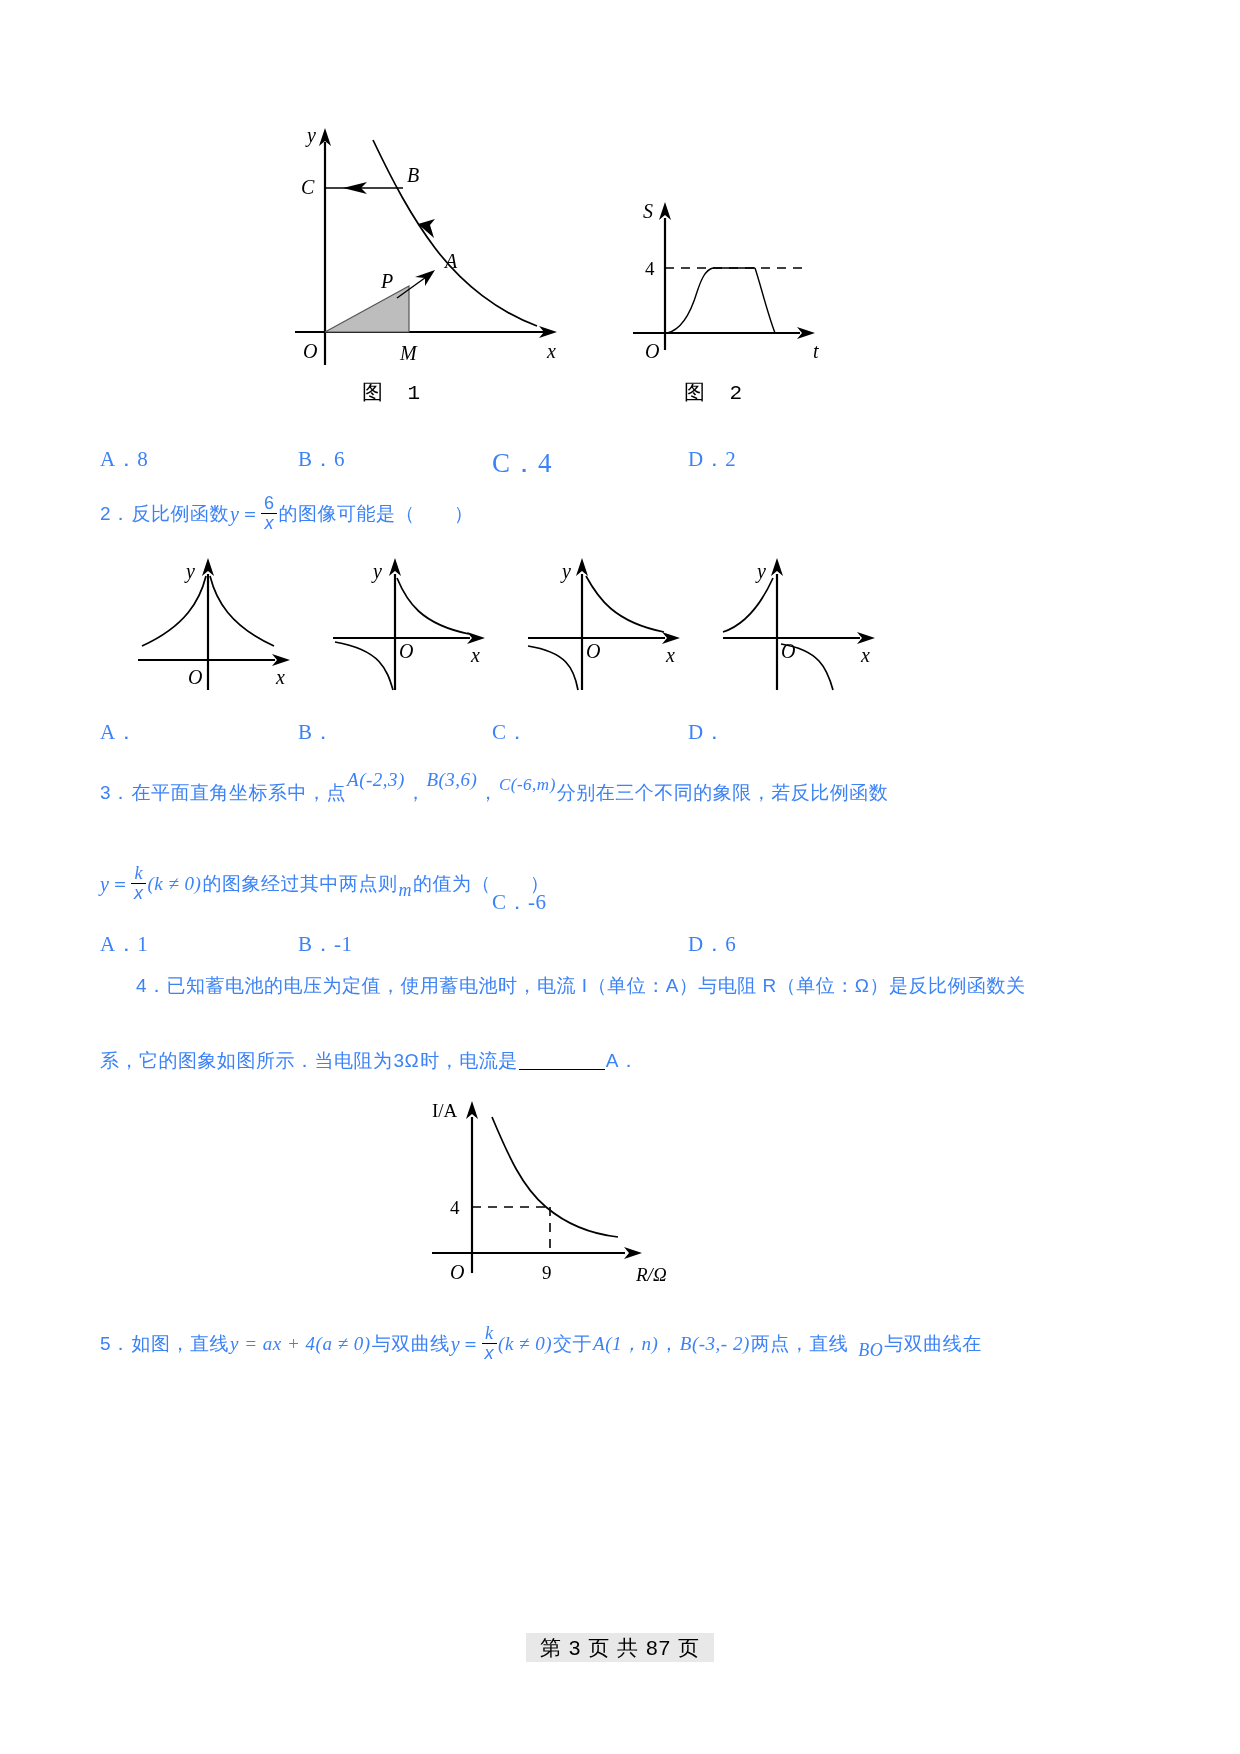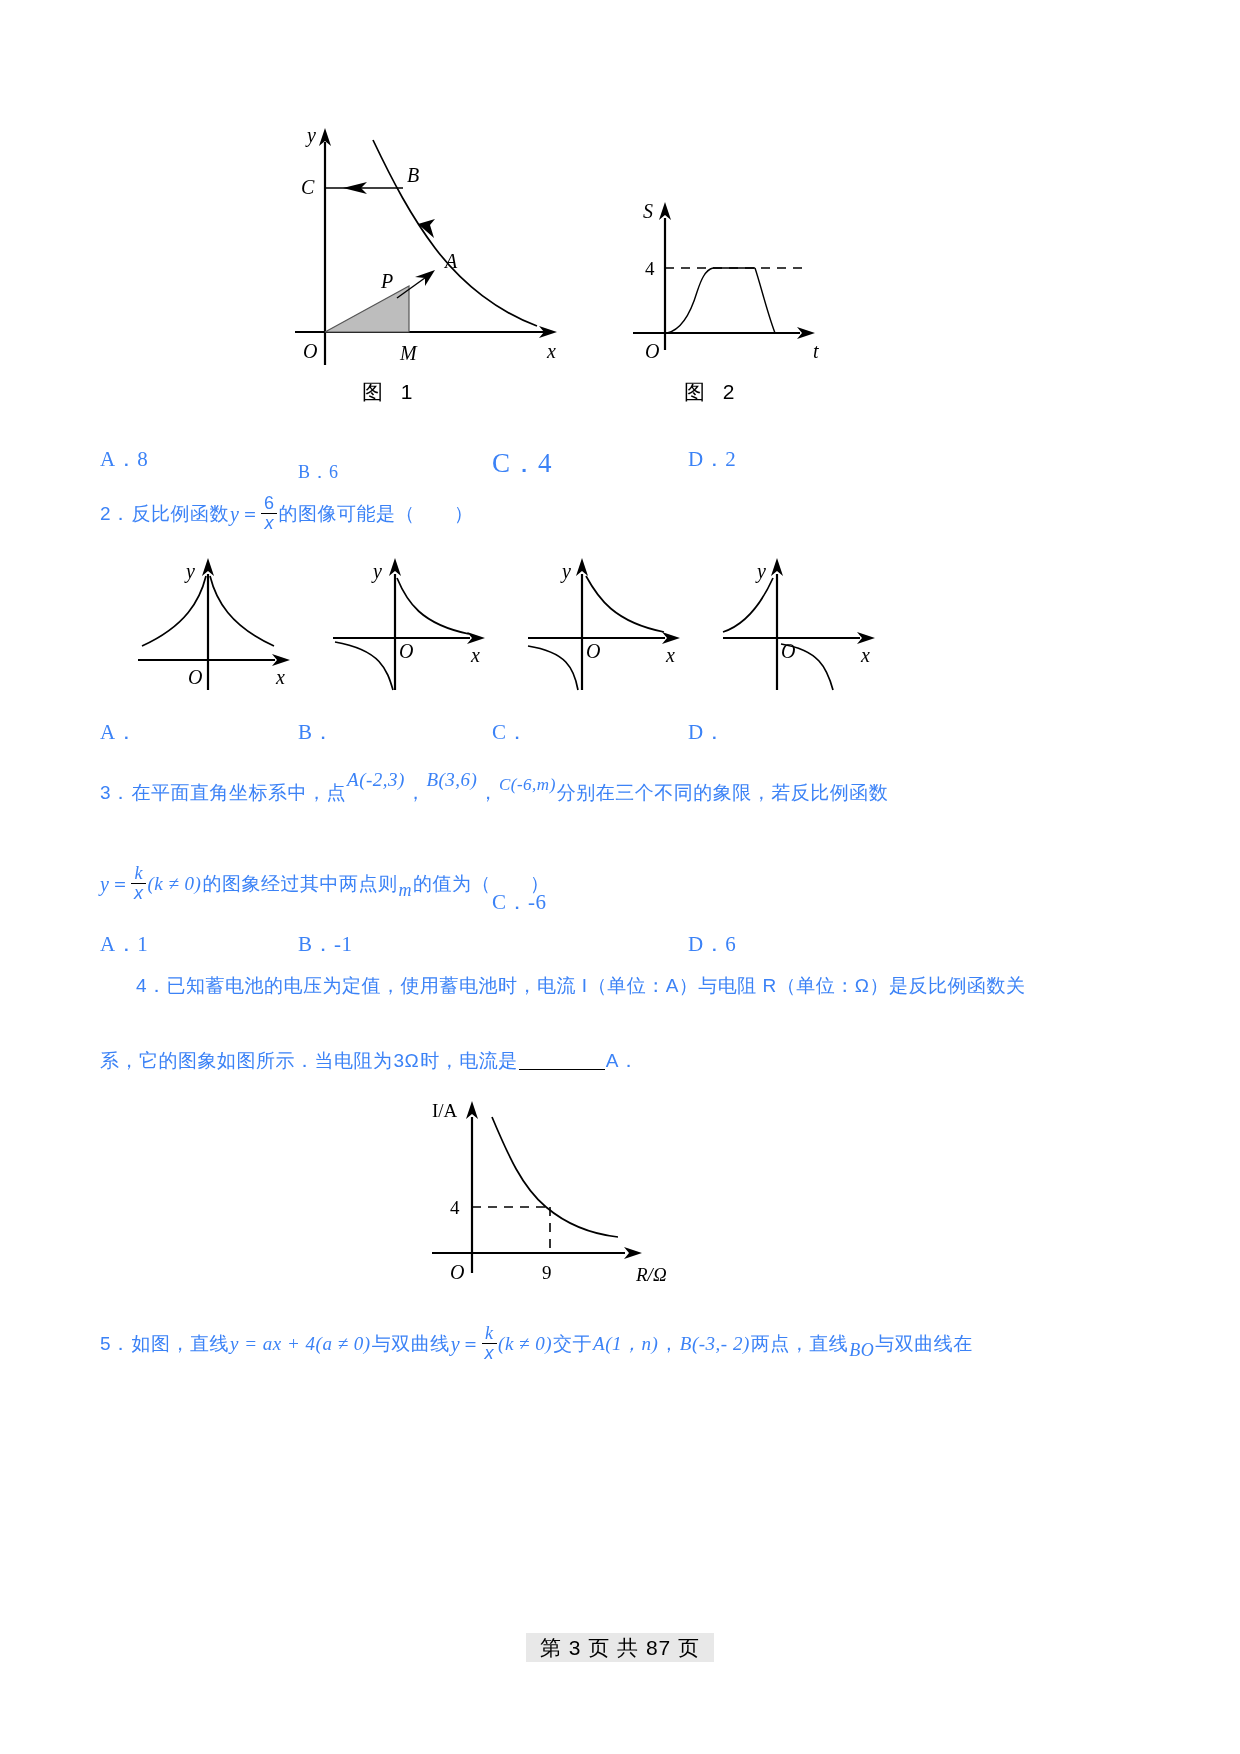--- a/index.html
+++ b/index.html
@@ -21,21 +21,21 @@
   
   .mi{font-family:"Liberation Serif",serif;font-style:italic;}
   .frac{display:inline-block;vertical-align:middle;text-align:center;line-height:1.05;position:relative;top:-1px;}
   .frac .num{display:block;font-size:18px;padding:0 3px;}
   .frac .den{display:block;font-size:18px;padding:0 3px;border-top:1.4px solid #000;font-style:italic;}
   .mathblk{display:inline-flex;align-items:center;gap:1px;}
 
   
   .fig{position:absolute;}
   .figcap{
-    position:absolute;font-family:Liberation Sans, sans-serif;
+    position:absolute;font-family:Liberation Mono, monospace;
     font-size:21px;letter-spacing:6px;color:#000;white-space:nowrap;
   }
   svg{overflow:visible;}
   .axis{stroke:#000;stroke-width:2.2;fill:none;}
   .curve{stroke:#000;stroke-width:1.7;fill:none;}
   .thin{stroke:#000;stroke-width:1.4;fill:none;}
   .dash{stroke:#000;stroke-width:1.6;fill:none;stroke-dasharray:9 7;}
   .lbl{font-family:"Liberation Serif",serif;font-style:italic;font-size:20px;fill:#000;}
   .lbl-n{font-family:"Liberation Serif",serif;font-style:normal;font-size:19px;fill:#000;}
   .shade{fill:#bdbdbd;stroke:#555;stroke-width:1.2;}
@@ -106,21 +106,21 @@
 
       <text class="lbl" x="18" y="28">S</text>
       <text class="lbl-n" x="20" y="85">4</text>
       <text class="lbl" x="20" y="168">O</text>
       <text class="lbl" x="188" y="168">t</text>
     </svg>
   </div>
   <div class="figcap" style="left:684px;top:378px;">图 2</div>
 
   <div class="opt qtext" style="left:100px;top:445px;font-family:'Liberation Serif',serif;font-size:21px;">A．8</div>
-  <div class="opt qtext" style="left:298px;top:460px;font-family:'Liberation Serif',serif;font-size:18px;">B．6</div>
+  <div class="opt qtext" style="left:298px;top:445px;font-family:'Liberation Serif',serif;font-size:21px;">B．6</div>
   <div class="opt qtext" style="left:492px;top:445px;font-family:'Liberation Serif',serif;font-size:27px;">C．4</div>
   <div class="opt qtext" style="left:688px;top:445px;font-family:'Liberation Serif',serif;font-size:21px;">D．2</div>
 
   <div style="position:absolute;left:100px;top:495px;">
     <span class="mathblk qtext">
       <span>2．</span>
       <span>反比例函数</span>
       <span class="mi" style="font-size:20px;">y</span>
       <span>＝</span>
       <span class="frac">
@@ -274,21 +274,21 @@
       <span class="frac">
         <span class="num mi">k</span>
         <span class="den">x</span>
       </span>
       <span class="mi" style="font-size:19px;">(k ≠ 0)</span>
       <span>交于</span>
       <span class="mi" style="font-size:19px;">A(1，n)</span>
       <span>，</span>
       <span class="mi" style="font-size:19px;">B(-3,- 2)</span>
       <span>两点，直线</span>
-      <span class="mi" style="font-size:18px;position:relative;top:6px;">BO</span>
+      <span class="mi" style="font-size:18px;position:relative;top:6px;margin-left:9px;">BO</span>
       <span>与双曲线在</span>
     </span>
   </div>
 
   <div class="footer">
     <span class="hl">第 3 页 共 87 页</span>
   </div>
 
 </div>
 

